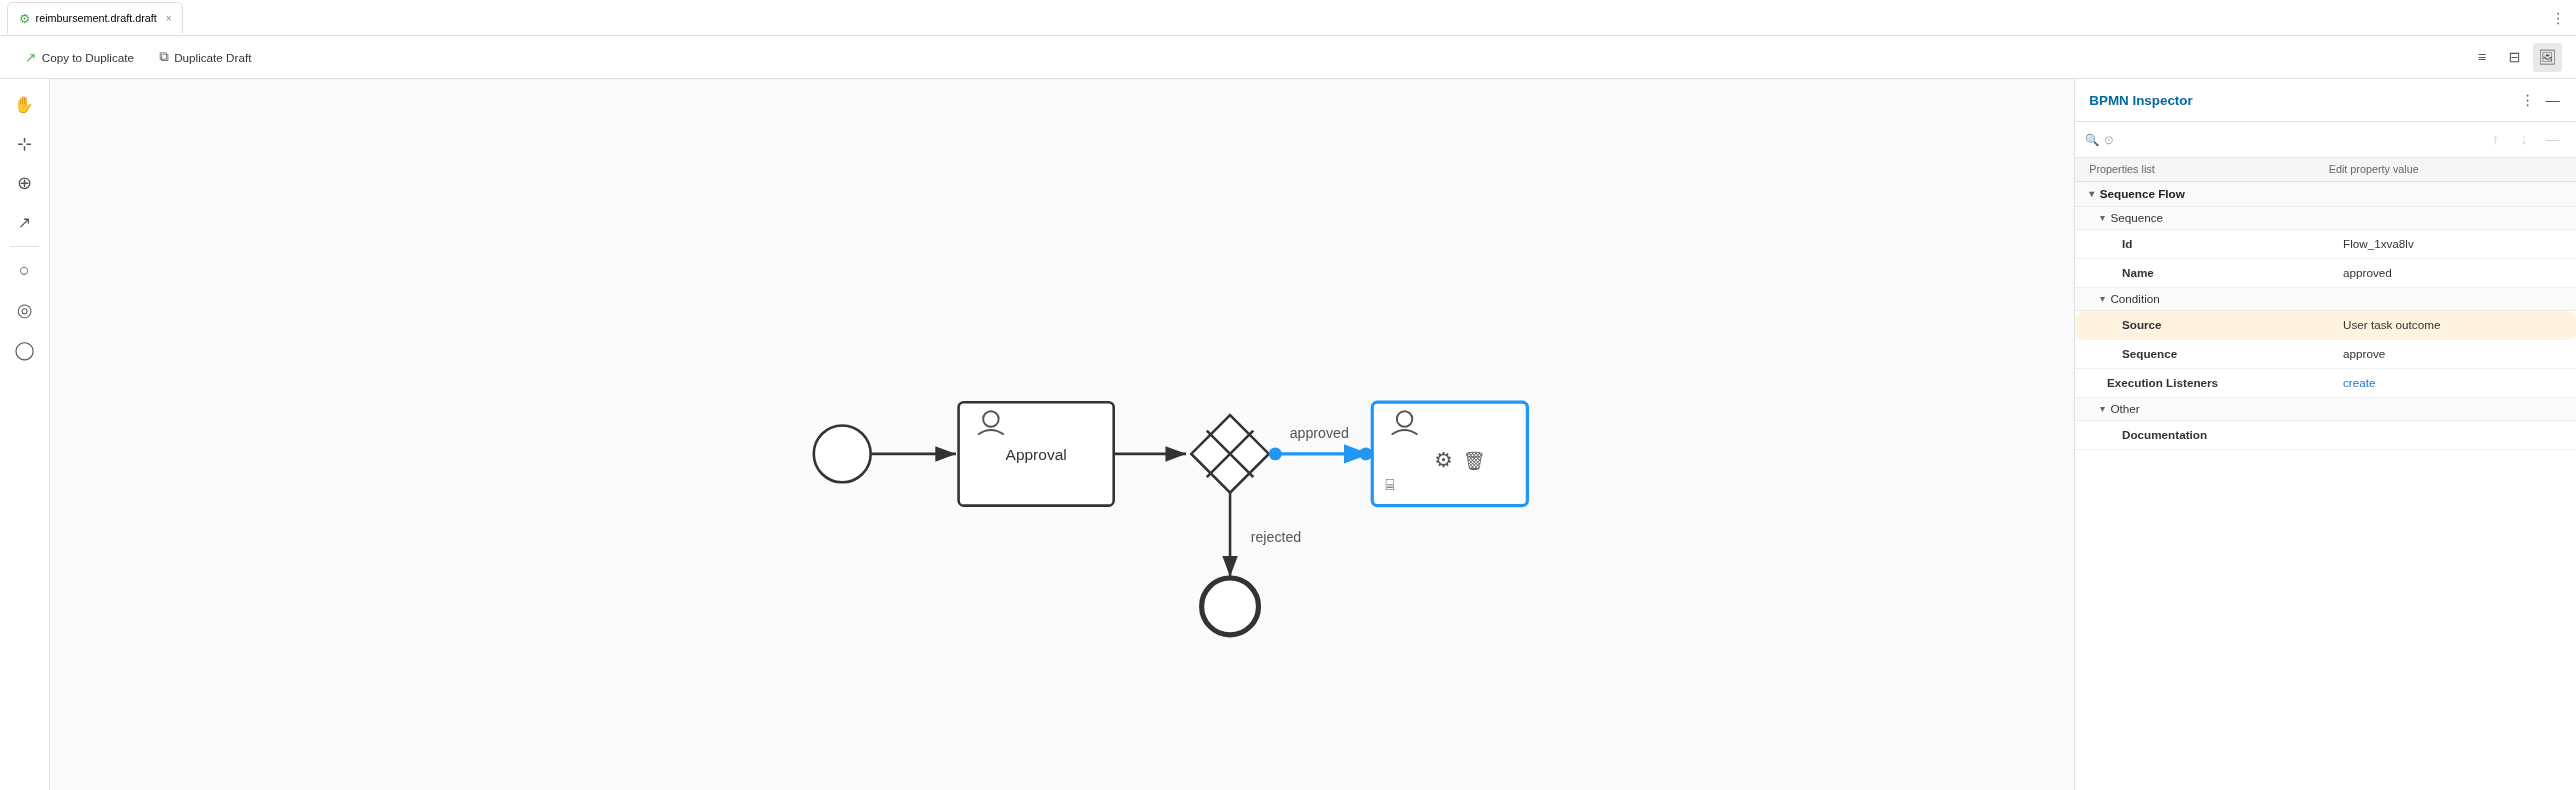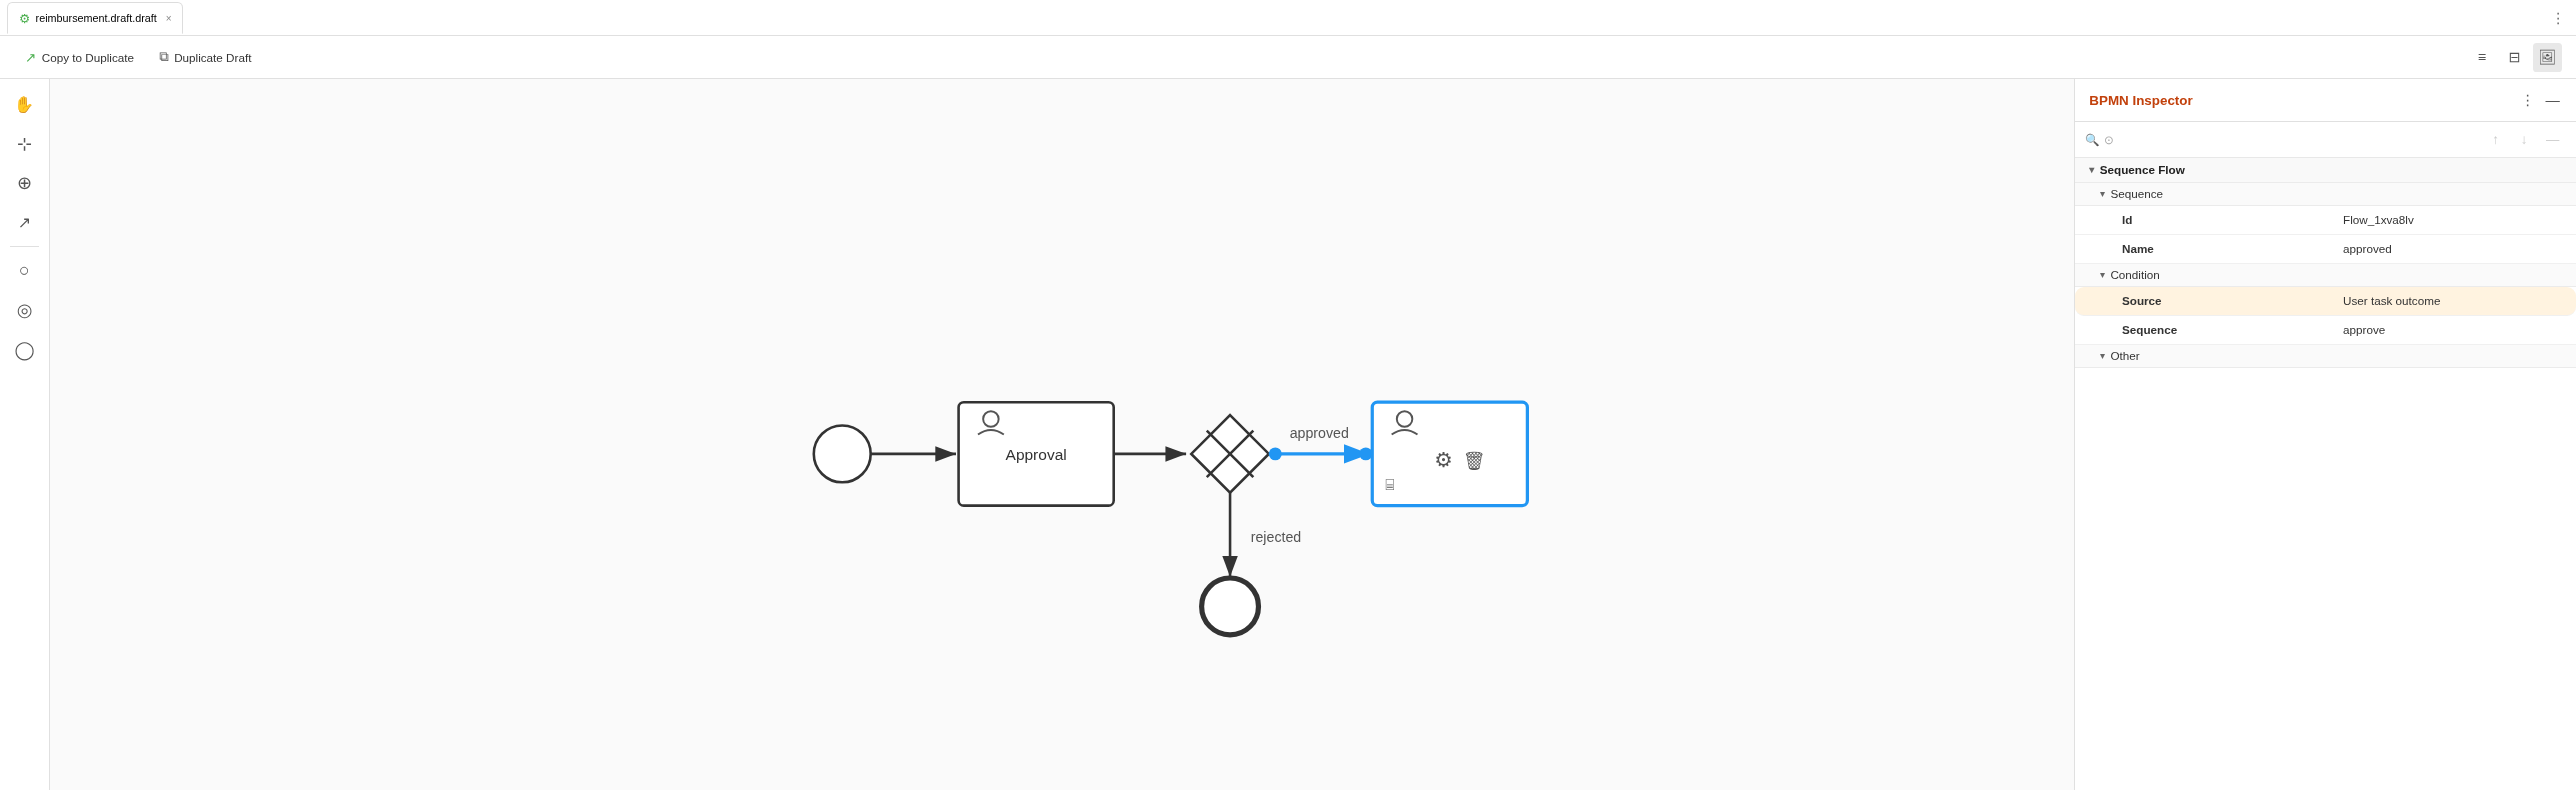--- a/index.html
+++ b/index.html
@@ -62,21 +62,21 @@
 
     
     .inspector {
       width: 502px; background: #ffffff; border-left: 0.9px solid #e0e0e0;
       display: flex; flex-direction: column; overflow: hidden;
     }
     .inspector-header {
       display: flex; align-items: center; justify-content: space-between;
       padding: 10.8px 14.3px; border-bottom: 0.9px solid #e0e0e0; height: 43px;
     }
-    .inspector-title { font-size: 13.4px; font-weight: 600; color: #c2410c; }
+    .inspector-title { font-size: 13.4px; font-weight: 600; color: #0369a1; }
     .inspector-header-icons { display: flex; gap: 7.2px; }
     .inspector-header-icon { cursor: pointer; color: #555; font-size: 14.3px; padding: 1.8px; }
 
     
     .inspector-toolbar {
       display: flex; align-items: center; padding: 5.4px 10.8px; border-bottom: 0.9px solid #e8e8e8;
       gap: 3.6px; height: 36px;
     }
     .inspector-search {
       display: flex; align-items: center; gap: 3.6px; color: #888; font-size: 11.7px;
@@ -265,20 +265,24 @@
       <button class="inspector-nav-btn disabled">
         <span>↓</span>
       </button>
       <button class="inspector-nav-btn disabled">
         <span>—</span>
       </button>
     </div>
 
     <div class="props-table">
 
+      <div class="props-header-row">
+        <div class="col1">Properties list</div>
+        <div class="col2">Edit property value</div>
+      </div>
 
       <div class="prop-group-header">
         <span class="chevron">▾</span>
         <span>Sequence Flow</span>
       </div>
 
       <div class="prop-subgroup-header">
         <span class="chevron">▾</span>
         <span>Sequence</span>
       </div>
@@ -303,23 +307,31 @@
         <div class="prop-col2">User task outcome</div>
 
       </div>
 
 
       <div class="prop-row">
         <div class="prop-col1 indent2">Sequence</div>
         <div class="prop-col2">approve</div>
       </div>
 
+      <div class="prop-row">
+        <div class="prop-col1 indent1">Execution Listeners</div>
+        <div class="prop-col2 link-value" style="color: rgb(25, 118, 210); cursor: pointer;">create</div>
+      </div>
 
       <div class="prop-subgroup-header">
         <span class="chevron">▾</span>
         <span>Other</span>
       </div>
 
+      <div class="prop-row">
+        <div class="prop-col1 indent2">Documentation</div>
+        <div class="prop-col2"></div>
+      </div>
 
     </div>
   </div>
 </div>
 
 
 </body></html>

